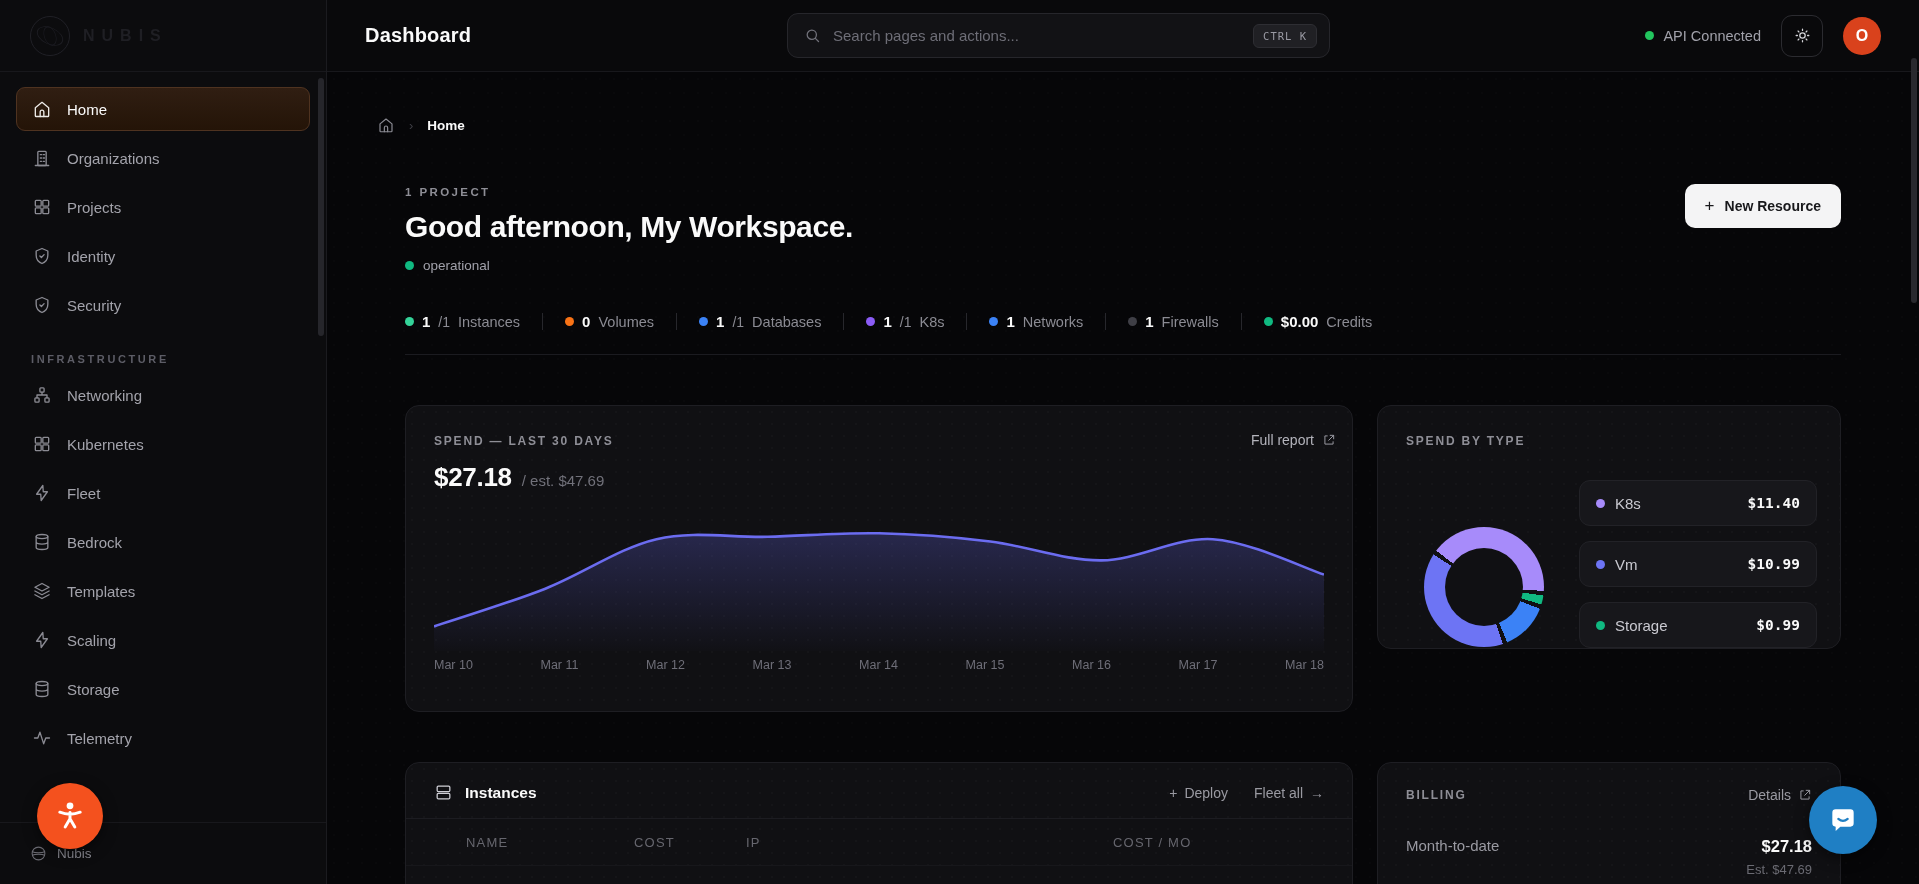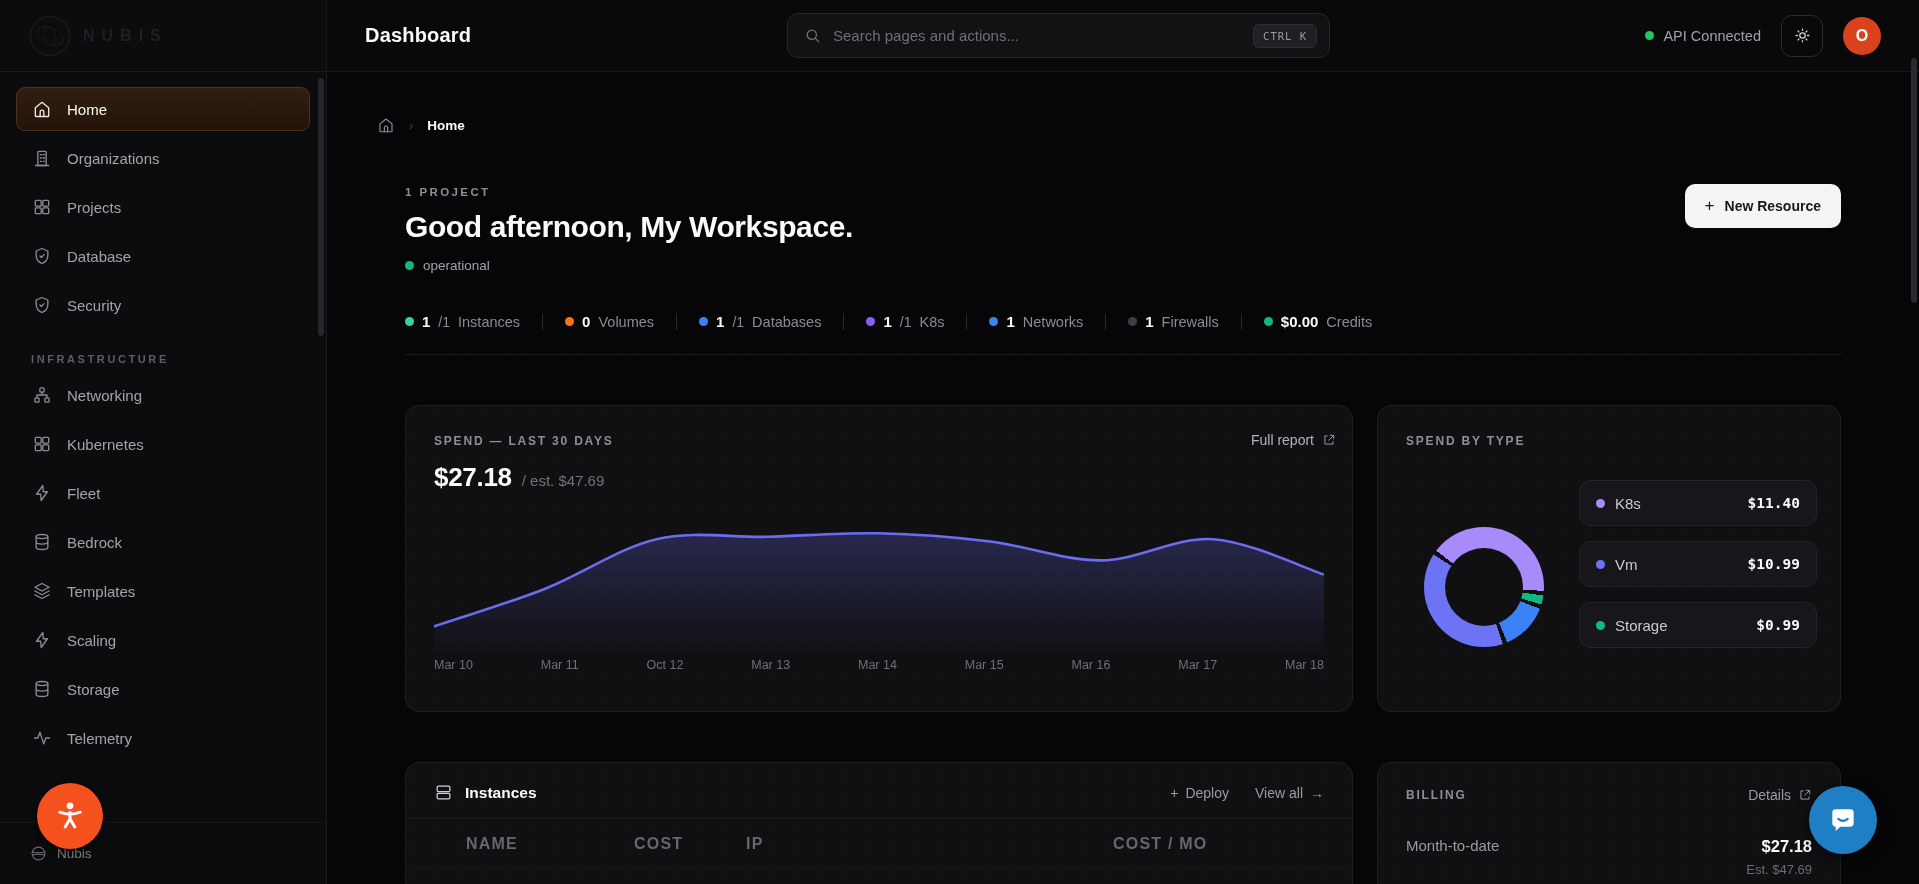--- a/index.html
+++ b/index.html
@@ -69,38 +69,38 @@
   .amount-row { display:flex; align-items:baseline; gap:10px; margin-top:14px; }
   .big-amount { font-size:26px; font-weight:800; color:#fafafa; letter-spacing:-.3px; }
   .est { font-size:15px; color:#71717a; }
   .card-link { position:absolute; right:16px; top:26px; display:flex; align-items:center; gap:8px; color:#b4b4bc; font-size:14px; cursor:pointer; }
   .card-link svg, .hdr-link svg { width:14px; height:14px; stroke:#9a9aa2; fill:none; stroke-width:1.7; stroke-linecap:round; stroke-linejoin:round; }
   .chart-wrap { position:absolute; left:28px; right:28px; top:113px; height:132px; }
   .chart-wrap svg { width:100%; height:100%; display:block; }
   .x-labels { position:absolute; left:28px; right:28px; top:252px; display:flex; justify-content:space-between; }
   .x-labels span { font-size:12.5px; color:#6e6e78; }
 
-  .type-card { width:464px; height:307px; padding:28px; }
+  .type-card { width:464px; height:244px; padding:28px; }
   .donut { position:absolute; left:46px; top:121px; width:120px; height:120px; border-radius:50%; }
   .donut:after { content:""; position:absolute; inset:21px; border-radius:50%; background:#101013; }
   .legend { position:absolute; right:23px; top:74px; width:238px; }
   .legend-row { height:46px; margin-bottom:15px; background:#17171b; border:1px solid #222227; border-radius:11px; display:flex; align-items:center; padding:0 16px; gap:10px; }
   .legend-name { font-size:15px; color:#c9c9d0; flex:1; }
   .legend-value { font-family:"DejaVu Sans Mono",monospace; font-weight:700; font-size:14.5px; color:#fafafa; }
 
   .bottom-row { margin-top:50px; }
   .instances-card { width:948px; height:260px; }
   .card-hdr { display:flex; align-items:center; padding:20px 28px 0; }
   .card-hdr .title { font-size:15.5px; font-weight:700; color:#fafafa; margin-left:12px; }
   .card-hdr svg { width:19px; height:19px; stroke:#cfcfd6; fill:none; stroke-width:1.6; stroke-linejoin:round; }
   .hdr-links { margin-left:auto; display:flex; align-items:center; gap:26px; }
   .hdr-link { display:flex; align-items:center; gap:7px; color:#9a9aa2; font-size:14px; cursor:pointer; }
   .hdr-rule { height:1px; background:#1c1c21; margin-top:16px; }
   .tbl-head { display:grid; grid-template-columns:168px 112px 1fr 243px; padding:0 28px; margin-top:16px; }
-  .tbl-head span { font-size:16px; font-weight:700; letter-spacing:1.2px; color:#66666e;padding-left:32px; }
+  .tbl-head span { font-size:13px; font-weight:400; letter-spacing:1.2px; color:#66666e;padding-left:32px; }
   .row-rule { height:1px; background:#17171b; margin-top:15px; }
 
   .billing-card { width:464px; height:260px; padding:24px 28px; }
   .billing-hdr { display:flex; align-items:center; justify-content:space-between; }
   .billing-row { display:flex; align-items:flex-start; justify-content:space-between; margin-top:34px; }
   .billing-row-label { font-size:15px; color:#9a9aa2; }
   .billing-amt { font-size:16.5px; font-weight:800; color:#fafafa; text-align:right; }
   .billing-est { font-size:13px; color:#6a6a72; text-align:right; margin-top:6px; }
 
   
@@ -141,21 +141,21 @@
             <rect x="4" y="13" width="7" height="7" rx="1"></rect>
             <rect x="13" y="13" width="7" height="7" rx="1"></rect>
           </svg>
         <span>Projects</span>
       </div>
       <div class="nav-item">
         <svg viewBox="0 0 24 24">
             <path d="M12 3l7 3v5c0 5-3.5 8.5-7 10-3.5-1.5-7-5-7-10V6z"></path>
             <path d="M9.5 12l1.8 1.8 3.2-3.4"></path>
           </svg>
-        <span>Database</span>
+        <span>Identity</span>
       </div>
       <div class="nav-item">
         <svg viewBox="0 0 24 24">
             <path d="M12 3l7 3v5c0 5-3.5 8.5-7 10-3.5-1.5-7-5-7-10V6z"></path>
             <path d="M9.5 12l1.8 1.8 3.2-3.4"></path>
           </svg>
         <span>Security</span>
       </div>
 
       <div class="nav-section">INFRASTRUCTURE</div>
@@ -349,21 +349,21 @@
                   <stop offset="1" stop-color="#6b6cf0" stop-opacity="0.01"></stop>
                 </linearGradient>
               </defs>
               <path fill="url(#areaGrad)" stroke="none" d="M0,107.47999999999999C18.6,101.2,74.5,84.3,111.8,69.7C149.0,55.2,186.3,28.8,223.5,20.2C260.8,11.5,298.0,18.8,335.3,17.8C372.5,16.8,409.8,13.5,447.0,14.3C484.3,15.0,521.5,18.0,558.8,22.5C596.0,27.0,633.3,41.8,670.5,41.4C707.8,41.0,745.0,17.8,782.3,20.2C819.5,22.5,875.4,49.7,894.0,55.6L894,132L0,132Z"></path>
               <path fill="none" stroke-width="2.6" d="M0,107.47999999999999C18.6,101.2,74.5,84.3,111.8,69.7C149.0,55.2,186.3,28.8,223.5,20.2C260.8,11.5,298.0,18.8,335.3,17.8C372.5,16.8,409.8,13.5,447.0,14.3C484.3,15.0,521.5,18.0,558.8,22.5C596.0,27.0,633.3,41.8,670.5,41.4C707.8,41.0,745.0,17.8,782.3,20.2C819.5,22.5,875.4,49.7,894.0,55.6" stroke="#6b6cf0"></path>
             </svg>
           </div>
           <div class="x-labels">
               <span>Mar 10</span>
               <span>Mar 11</span>
-              <span>Oct 12</span>
+              <span>Mar 12</span>
               <span>Mar 13</span>
               <span>Mar 14</span>
               <span>Mar 15</span>
               <span>Mar 16</span>
               <span>Mar 17</span>
               <span>Mar 18</span>
             </div>
         </div>
 
         <div class="card type-card">
@@ -398,21 +398,21 @@
                 <rect x="4" y="13" width="16" height="7" rx="1.5"></rect>
                 <path d="M8 7.5h.01M8 16.5h.01"></path>
               </svg>
             <span class="title">Instances</span>
             <div class="hdr-links">
               <div class="hdr-link">
                 <span>+</span>
                 <span>Deploy</span>
               </div>
               <div class="hdr-link">
-                <span>View all</span>
+                <span>Fleet all</span>
                 <span>→</span>
               </div>
             </div>
           </div>
           <div class="hdr-rule"></div>
           <div class="tbl-head">
             <span>NAME</span>
             <span>COST</span>
             <span>IP</span>
             <span>COST / MO</span>

